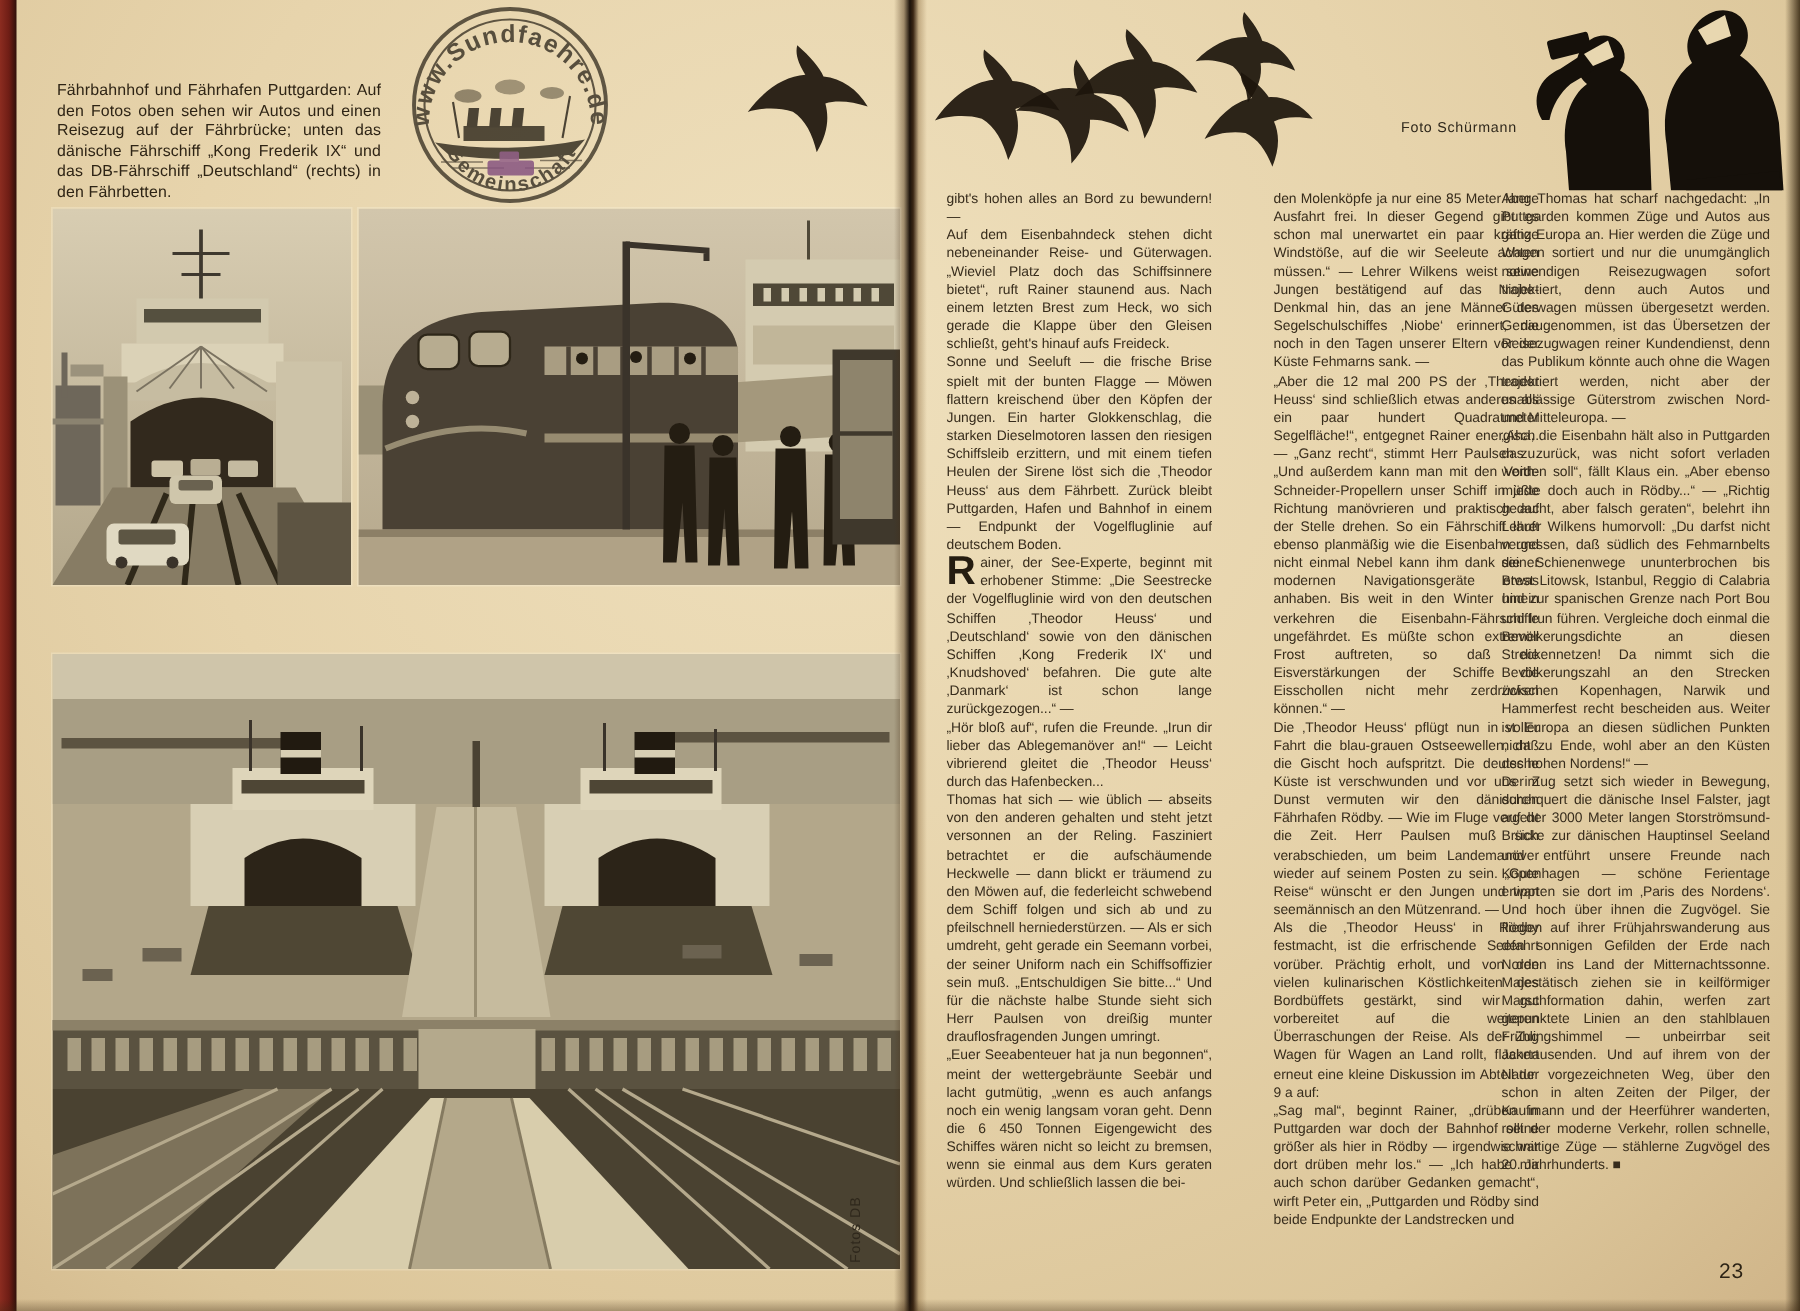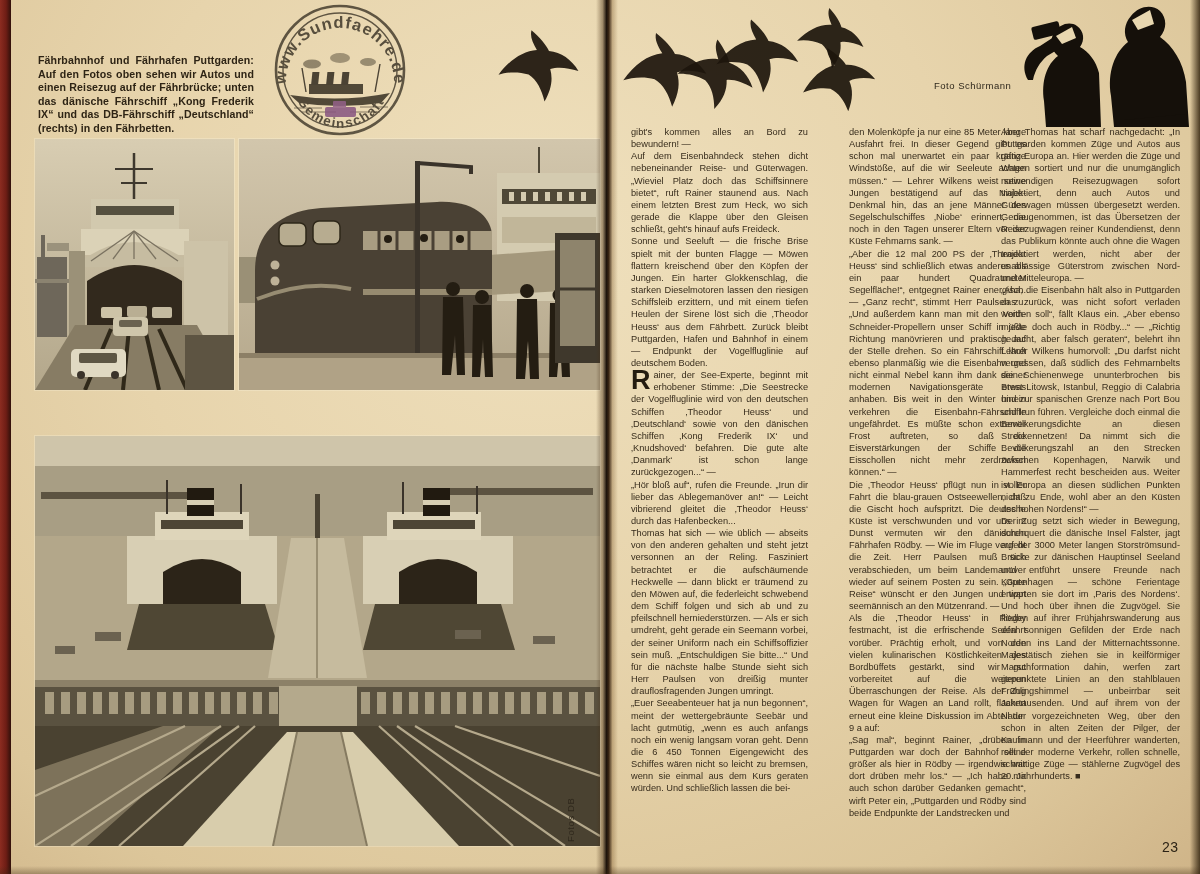--- a/index.html
+++ b/index.html
@@ -14,32 +14,32 @@
   .spine{position:absolute;left:596px;top:0;width:22px;height:874px;
     background:linear-gradient(90deg,rgba(90,60,25,0) 0%,rgba(70,45,18,.45) 30%,#1c120a 48%,#3a2614 58%,rgba(120,85,40,.35) 75%,rgba(120,85,40,0) 100%);}
   .edge-right{position:absolute;right:0;top:0;width:10px;height:874px;
     background:linear-gradient(270deg,#4a3a22 0%,rgba(74,58,34,0) 100%);}
   .edge-bottom{position:absolute;left:0;bottom:0;width:1200px;height:8px;
     background:linear-gradient(0deg,rgba(60,40,18,.35) 0%,rgba(60,40,18,0) 100%);}
 
   
   .caption{
     position:absolute;left:38px;top:54px;width:216px;
-    font-size:10.6px;font-weight:bold;line-height:13.6px;color:#2e2415;
+    font-size:10.6px;font-weight:normal;line-height:13.6px;color:#2e2415;
     text-align:justify;letter-spacing:.1px;
   }
   
   .photo{position:absolute;box-shadow:0 0 0 1px rgba(255,250,230,.25);}
   .credit-db{
     position:absolute;left:565px;top:842px;transform:rotate(-90deg);
     transform-origin:0 0;font-size:9.5px;color:#2f281c;letter-spacing:.6px;white-space:nowrap;
   }
   .pagenum{position:absolute;font-size:14px;color:#2c2315;letter-spacing:.5px;}
   .pagenum.left{left:36px;top:842px;margin-top:40px;}
-  .pagenum.right{left:1146px;top:839px;margin-left:16px;}
+  .pagenum.right{left:1146px;top:839px;}
 
   
   .stamp{position:absolute;left:252px;top:0px;width:178px;height:142px;opacity:.82;mix-blend-mode:multiply;}
 
   .bird{position:absolute;opacity:.92;}
 
   
   .col{
     position:absolute;top:126px;width:177px;height:736px;overflow:hidden;
     font-size:9.25px;line-height:12.15px;text-align:justify;color:#372c1c;
@@ -378,21 +378,21 @@
       <path d="M196 120 L258 114 L260 127 L196 127 Z"></path>
     </g>
     <g fill="#e8d7b0">
       <path d="M204 20 L222 10 L226 24 L210 30 Z"></path>
       <path d="M128 36 L144 27 L148 38 L134 44 Z"></path>
     </g>
   </svg>
   <div class="foto-credit">Foto Schürmann</div>
 
   <div class="col col1">
-    <p>gibt's kommen alles an Bord zu bewundern! —</p>
+    <p>gibt's hohen alles an Bord zu bewundern! —</p>
     <p>Auf dem Eisenbahndeck stehen dicht nebeneinander Reise- und Güterwagen. „Wieviel Platz doch das Schiffsinnere bietet“, ruft Rainer staunend aus. Nach einem letzten Brest zum Heck, wo sich gerade die Klappe über den Gleisen schließt, geht's hinauf aufs Freideck.</p>
     <p>Sonne und Seeluft — die frische Brise spielt mit der bunten Flagge — Möwen flattern kreischend über den Köpfen der Jungen. Ein harter Glokkenschlag, die starken Dieselmotoren lassen den riesigen Schiffsleib erzittern, und mit einem tiefen Heulen der Sirene löst sich die ‚Theodor Heuss‘ aus dem Fährbett. Zurück bleibt Puttgarden, Hafen und Bahnhof in einem — Endpunkt der Vogelfluglinie auf deutschem Boden.</p>
     <p><span class="dropcap">R</span><span>ainer, der See-Experte, beginnt mit erhobener Stimme: „Die Seestrecke der Vogelfluglinie wird von den deutschen Schiffen ‚Theodor Heuss‘ und ‚Deutschland‘ sowie von den dänischen Schiffen ‚Kong Frederik IX‘ und ‚Knudshoved‘ befahren. Die gute alte ‚Danmark‘ ist schon lange zurückgezogen...“ —</span></p>
     <p>„Hör bloß auf“, rufen die Freunde. „Irun dir lieber das Ablegemanöver an!“ — Leicht vibrierend gleitet die ‚Theodor Heuss‘ durch das Hafenbecken...</p>
     <p>Thomas hat sich — wie üblich — abseits von den anderen gehalten und steht jetzt versonnen an der Reling. Fasziniert betrachtet er die aufschäumende Heckwelle — dann blickt er träumend zu den Möwen auf, die federleicht schwebend dem Schiff folgen und sich ab und zu pfeilschnell herniederstürzen. — Als er sich umdreht, geht gerade ein Seemann vorbei, der seiner Uniform nach ein Schiffsoffizier sein muß. „Entschuldigen Sie bitte...“ Und für die nächste halbe Stunde sieht sich Herr Paulsen von dreißig munter drauflosfragenden Jungen umringt.</p>
     <p>„Euer Seeabenteuer hat ja nun begonnen“, meint der wettergebräunte Seebär und lacht gutmütig, „wenn es auch anfangs noch ein wenig langsam voran geht. Denn die 6 450 Tonnen Eigengewicht des Schiffes wären nicht so leicht zu bremsen, wenn sie einmal aus dem Kurs geraten würden. Und schließlich lassen die bei-</p>
   </div>
 
   <div class="col col2">
     <p>den Molenköpfe ja nur eine 85 Meter lange Ausfahrt frei. In dieser Gegend gibt es schon mal unerwartet ein paar kräftige Windstöße, auf die wir Seeleute achten müssen.“ — Lehrer Wilkens weist seine Jungen bestätigend auf das Niobe-Denkmal hin, das an jene Männer des Segelschulschiffes ‚Niobe‘ erinnert, die noch in den Tagen unserer Eltern vor der Küste Fehmarns sank. —</p>

